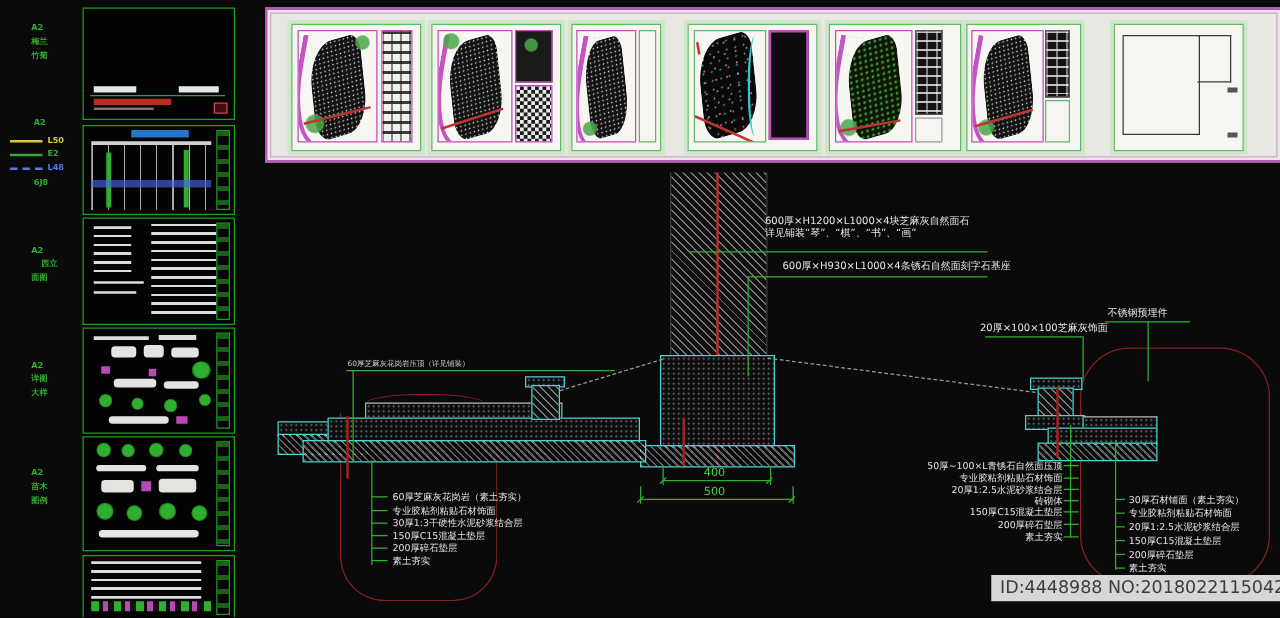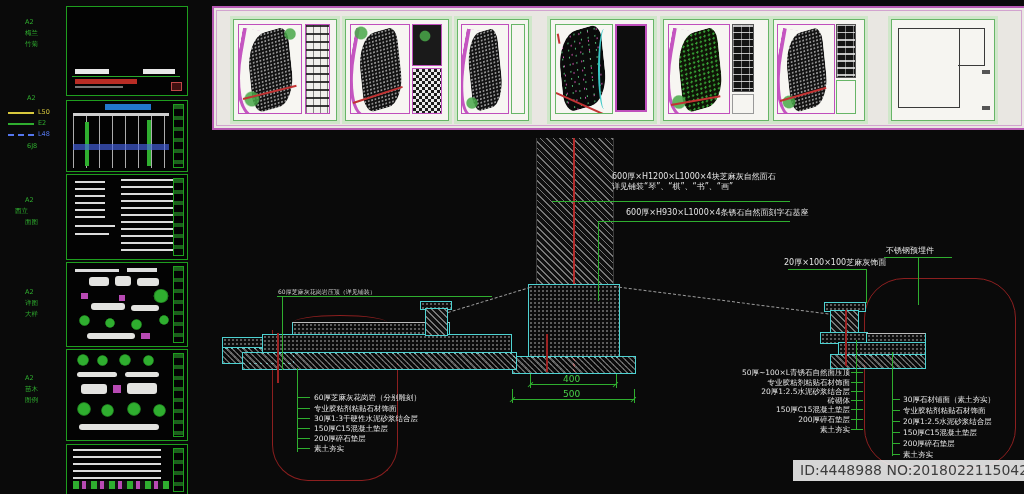--- a/index.html
+++ b/index.html
@@ -18,21 +18,21 @@
   .hatch{background-image:repeating-linear-gradient(45deg,transparent 0 3.5px,rgba(205,205,205,.55) 3.5px 4.6px);}
   .ann{color:#e4e4e4;font-size:8px;line-height:10px;white-space:nowrap;}
   .ann-sm{color:#cfcfcf;font-size:6px;line-height:7px;white-space:nowrap;}
   .layerlbl{color:#e4e4e4;font-size:7.5px;line-height:9px;white-space:nowrap;}
   .dimtxt{color:#49d049;font-size:9px;line-height:9px;}
   .dimtick{width:7px;height:1.2px;background:#2fae2f;transform:rotate(-45deg);}
   .dash{border-top:1.5px dashed #9b9b9b;height:0;transform-origin:left center;}
   .redshape{border:1.5px solid #8c1f1f;background:transparent;}
   
   .sheet{position:absolute;left:66px;width:120px;border:1px solid #1e9e1e;background:#030303;}
-  .tag{color:#2fae2f;font-size:6.5px;line-height:9px;white-space:nowrap;}
+  .tag{color:#2fae2f;font-size:6.5px;line-height:9px;white-space:nowrap;font-weight:bold;}
   .marginstrip{position:absolute;right:3px;top:3px;width:9px;bottom:3px;border:1px solid #1e9e1e;
                background:repeating-linear-gradient(180deg,rgba(46,174,46,.55) 0 4px,transparent 4px 11px);}
   .txtbars{background:repeating-linear-gradient(180deg,#dcdcdc 0 2px,transparent 2px 7px);}
   .tree{border-radius:50%;background:radial-gradient(circle,#2fae2f 0 55%,#145c14 70%,transparent 72%);}
   .blob{background:#e3e3e0;border-radius:3px;}
   .mgchip{background:#b84ab4;}
   
   #topstrip{position:absolute;left:212px;top:6px;width:810px;height:120px;background:#e9e7e2;
             border:2px solid #b75ab3;box-shadow:inset 0 0 0 2px #e9e7e2,inset 0 0 0 3px #d2a3cf;}
   .tsheet{position:absolute;top:8px;height:102px;background:#cfe7c9;padding:3px;}
@@ -107,21 +107,21 @@
     </div>
 
     <div class="sheet" style="top:174px;height:84px;">
       <div class="abs txtbars" style="left:8px;top:6px;width:30px;height:38px;"></div>
       <div class="abs txtbars" style="left:54px;top:4px;width:52px;height:74px;"></div>
       <div class="abs" style="left:8px;top:50px;width:40px;height:2px;background:#ddd;"></div>
       <div class="abs" style="left:8px;top:58px;width:34px;height:2px;background:#ddd;"></div>
       <div class="marginstrip"></div>
     </div>
     <div class="abs tag" style="left:25px;top:196px;">A2</div>
-    <div class="abs tag" style="left:15px;top:207px;">西立</div>
+    <div class="abs tag" style="left:33px;top:207px;">西立</div>
     <div class="abs tag" style="left:25px;top:218px;">面图</div>
 
     <div class="sheet" style="top:262px;height:83px;">
       <div class="abs" style="left:8px;top:6px;width:44px;height:3px;background:#ddd;"></div>
       <div class="abs" style="left:60px;top:5px;width:30px;height:4px;background:#ddd;"></div>
       <div class="abs blob" style="left:22px;top:14px;width:20px;height:9px;"></div>
       <div class="abs blob" style="left:48px;top:13px;width:16px;height:10px;"></div>
       <div class="abs blob" style="left:70px;top:15px;width:22px;height:8px;"></div>
       <div class="abs mgchip" style="left:14px;top:30px;width:7px;height:6px;"></div>
       <div class="abs mgchip" style="left:52px;top:32px;width:6px;height:6px;"></div>
@@ -317,21 +317,21 @@
 
     <div class="abs ann" style="left:886px;top:246px;">不锈钢预埋件</div>
     <div class="abs gline" style="left:884px;top:257px;width:68px;height:1px;"></div>
     <div class="abs gline" style="left:918px;top:257px;width:1px;height:48px;"></div>
     <div class="abs ann" style="left:784px;top:258px;">20厚×100×100芝麻灰饰面</div>
     <div class="abs gline" style="left:788px;top:269px;width:78px;height:1px;"></div>
     <div class="abs gline" style="left:866px;top:269px;width:1px;height:34px;"></div>
 
     <div class="abs gline" style="left:297px;top:368px;width:1px;height:84px;"></div>
     <div class="abs gline" style="left:297px;top:397px;width:13px;height:1px;"></div>
-    <div class="abs layerlbl" style="left:314px;top:393px;">60厚芝麻灰花岗岩（分别雕刻）</div>
+    <div class="abs layerlbl" style="left:314px;top:393px;">60厚芝麻灰花岗岩（素土夯实）</div>
     <div class="abs gline" style="left:297px;top:408px;width:13px;height:1px;"></div>
     <div class="abs layerlbl" style="left:314px;top:404px;">专业胶粘剂粘贴石材饰面</div>
     <div class="abs gline" style="left:297px;top:418px;width:13px;height:1px;"></div>
     <div class="abs layerlbl" style="left:314px;top:414px;">30厚1:3干硬性水泥砂浆结合层</div>
     <div class="abs gline" style="left:297px;top:428px;width:13px;height:1px;"></div>
     <div class="abs layerlbl" style="left:314px;top:424px;">150厚C15混凝土垫层</div>
     <div class="abs gline" style="left:297px;top:438px;width:13px;height:1px;"></div>
     <div class="abs layerlbl" style="left:314px;top:434px;">200厚碎石垫层</div>
     <div class="abs gline" style="left:297px;top:448px;width:13px;height:1px;"></div>
     <div class="abs layerlbl" style="left:314px;top:444px;">素土夯实</div>

